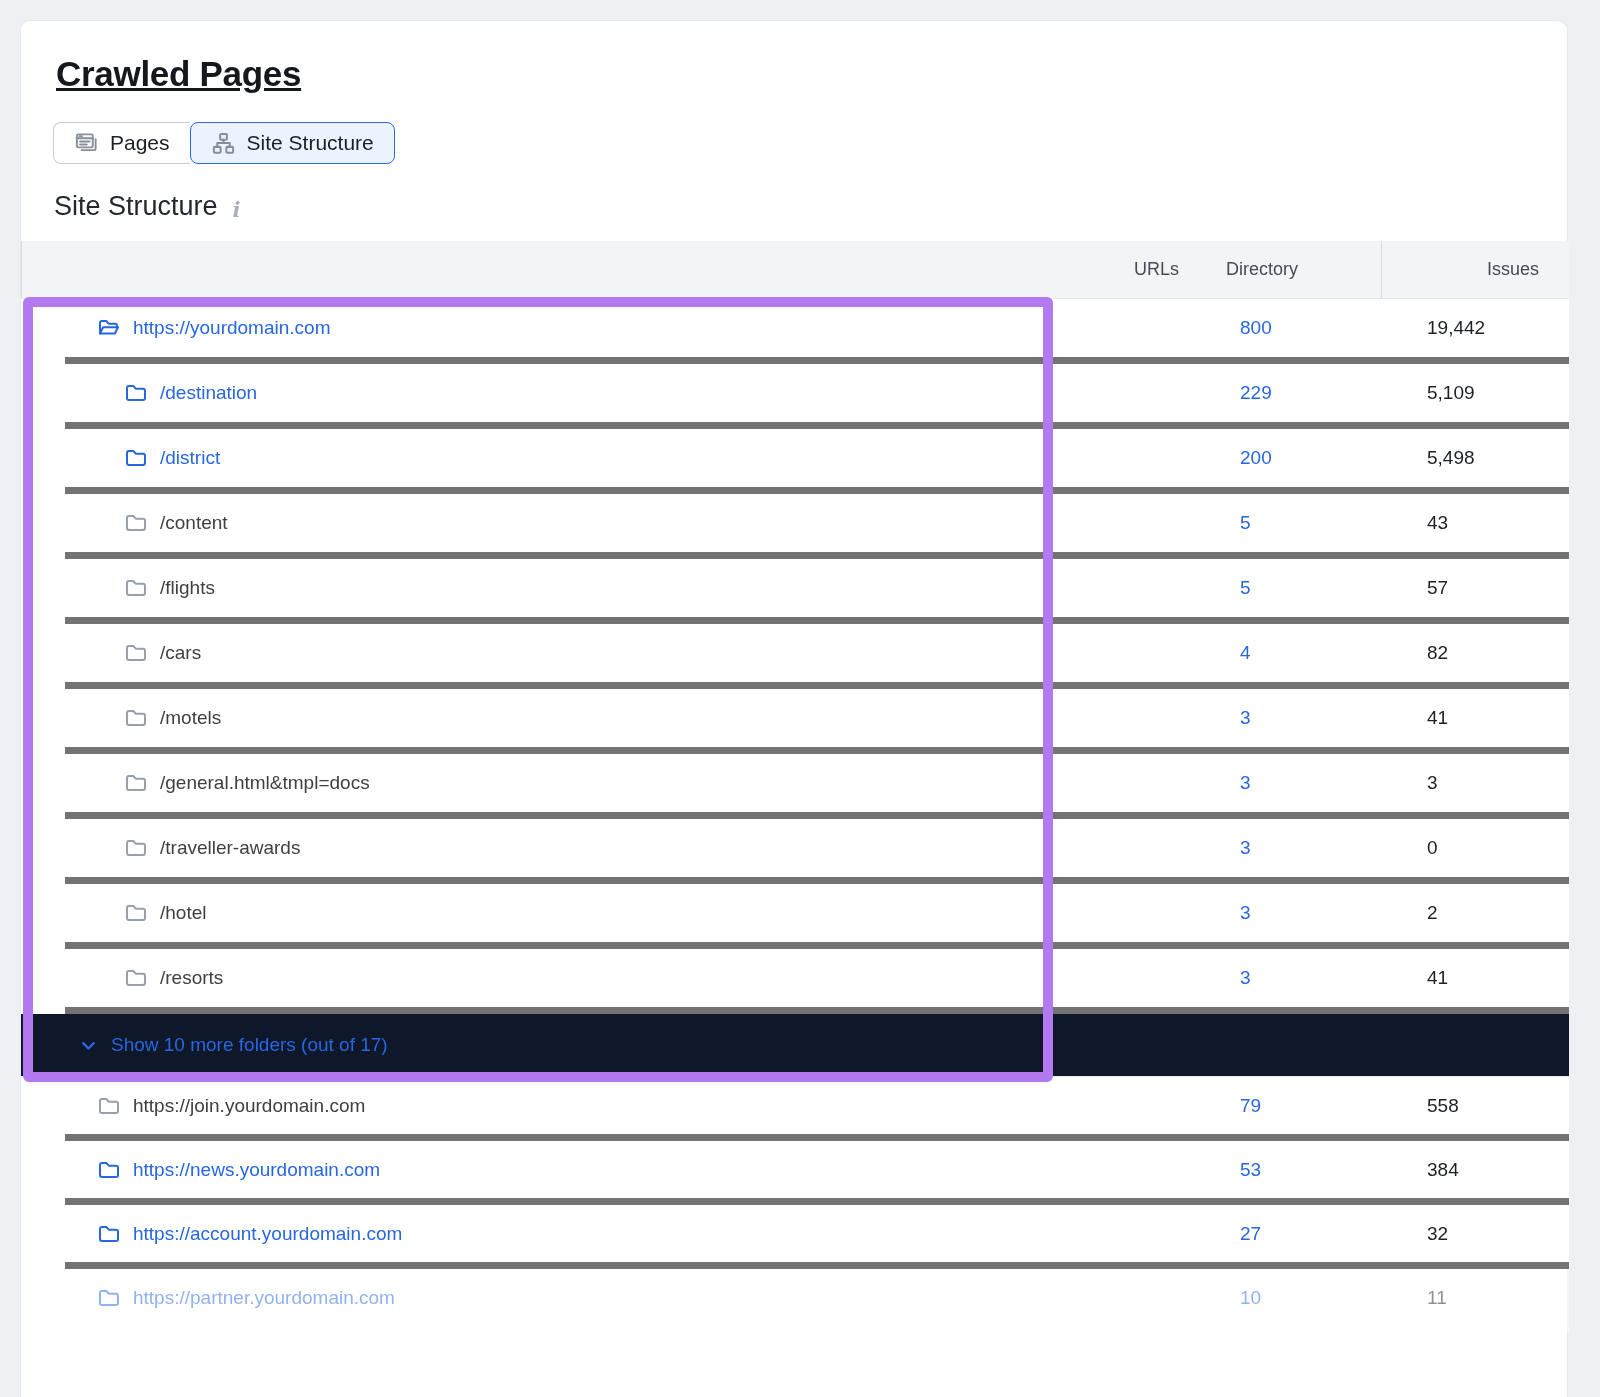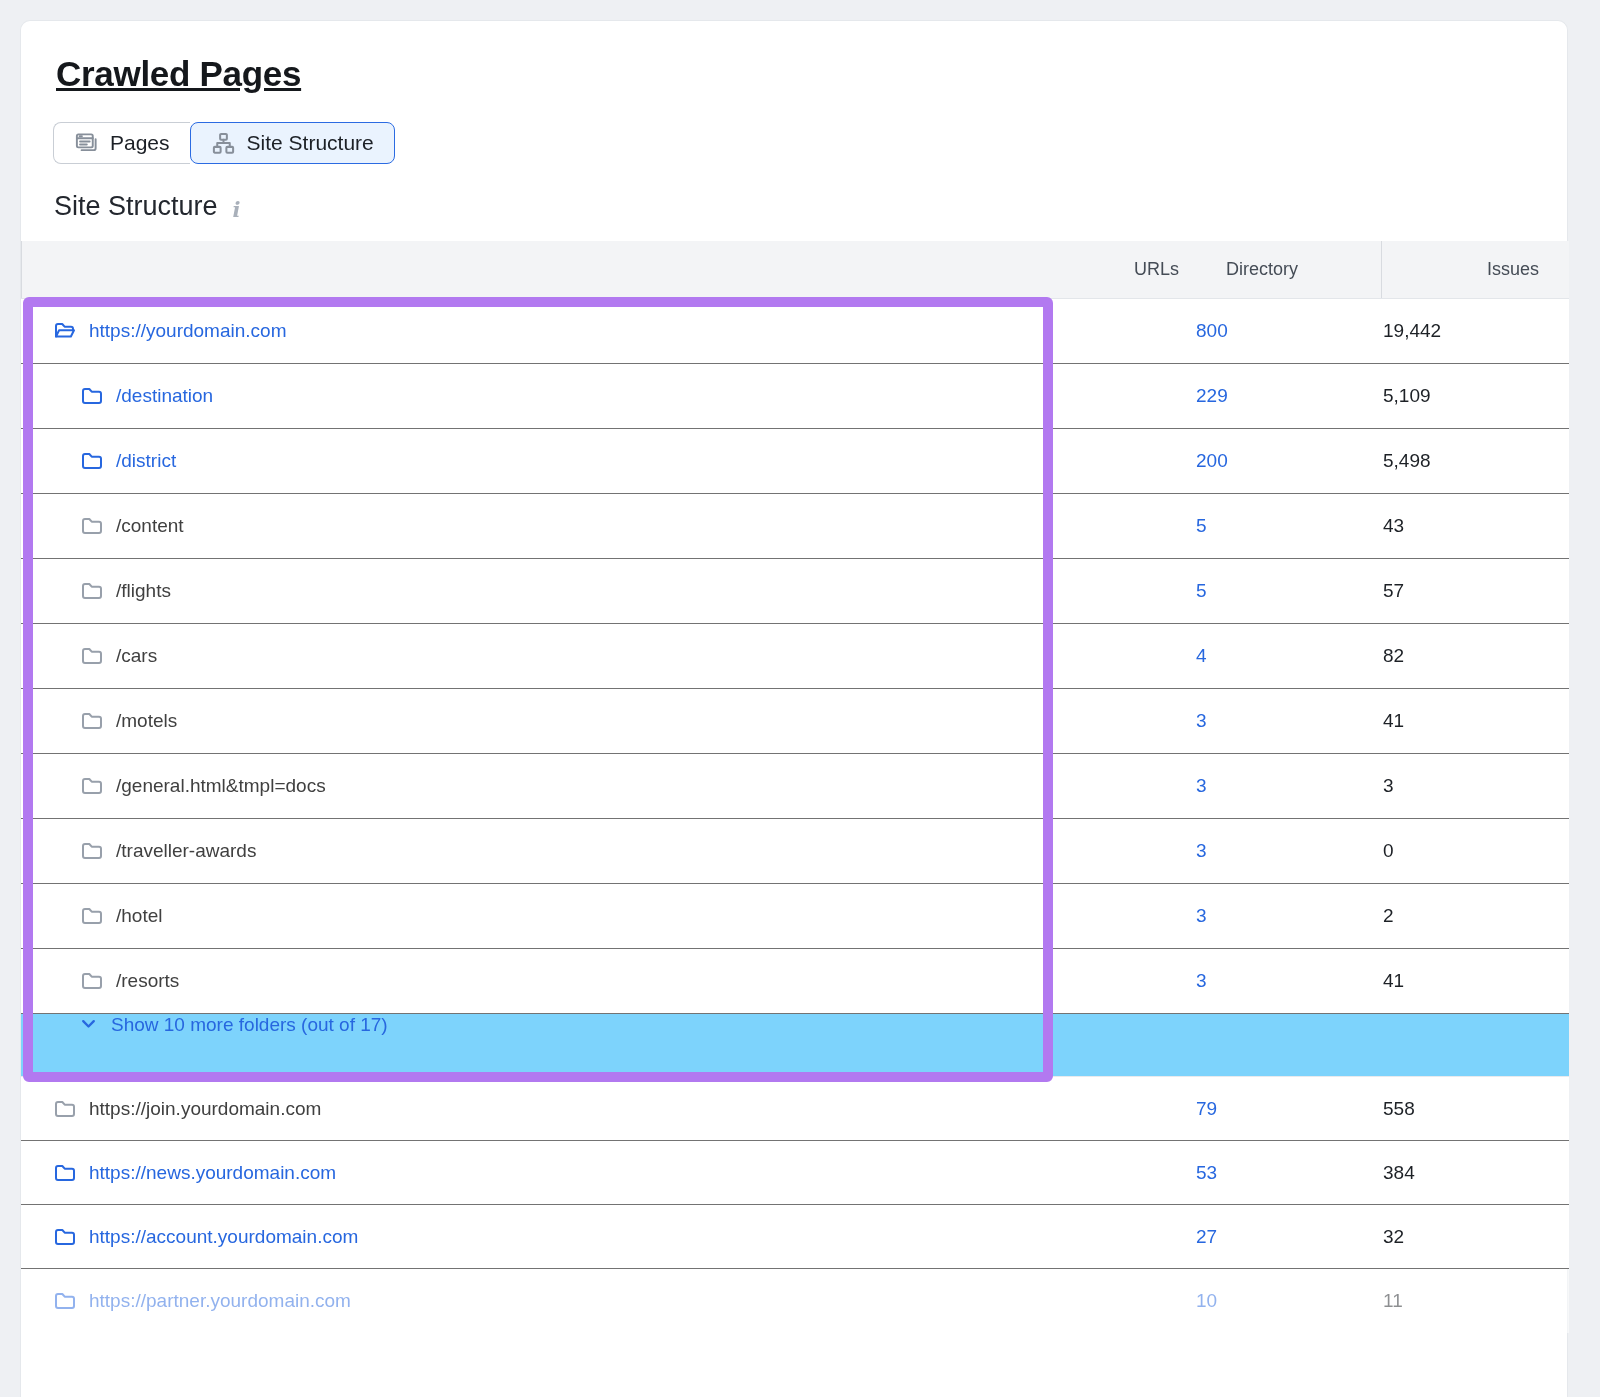--- a/index.html
+++ b/index.html
@@ -59,38 +59,38 @@
   }
   .th { display: flex; align-items: center; }
   .th.dir { padding-left: 33px; }
   .th.num { justify-content: flex-end; border-left: 1px solid #d8dbe0; }
   .th.urls { padding-right: 14px; }
   .th.issues { padding-right: 30px; text-align: right; }
 
   .row {
     display: grid; grid-template-columns: 1172px 188px 188px;
     height: 65px; align-items: center;
-    border-bottom: 1px solid #737373;
-    font-size: 19px; background: #fff;
+    border-bottom: 7px solid #737373;
+    font-size: 19px; background: #fff; margin-left: 44px;
   }
   .domain-rows .row { height: 64px; }
   .dir-cell { display: flex; align-items: center; gap: 13px; padding-left: 33px; min-width: 0; }
   .row.lvl1 .dir-cell { padding-left: 60px; }
   .icon { display: flex; color: #98a0ab; flex: none; }
   .row.icon-blue .icon { color: #2767df; }
   .dir-label { color: #404040; white-space: nowrap; }
   .row.is-link .dir-label { color: #2767df; cursor: pointer; }
   .urls-cell { color: #2767df; padding-left: 3px; cursor: pointer; }
   .issues-cell { color: #1d2126; padding-left: 2px; }
   .row.faded { opacity: 0.5; border-bottom-color: transparent; }
 
   .show-more-row {
-    height: 63px; display: flex; align-items: flex-start; gap: 13px;
+    height: 63px; display: flex; align-items: center; gap: 13px;
     padding-left: 58px; border-bottom: 1px solid #e8eaee;
-    font-size: 19px; color: #2767df; background: #7dd3fc; cursor: pointer;
+    font-size: 19px; color: #2767df; background: #0f172a; cursor: pointer;
   }
   .show-more-row .icon { color: #2767df; }
 
   
   .highlight {
     position: absolute; left: 23px; top: 297px;
     width: 1030px; height: 785px;
     border: 10px solid #b279f0; border-radius: 6px;
     pointer-events: none; z-index: 5;
   }

